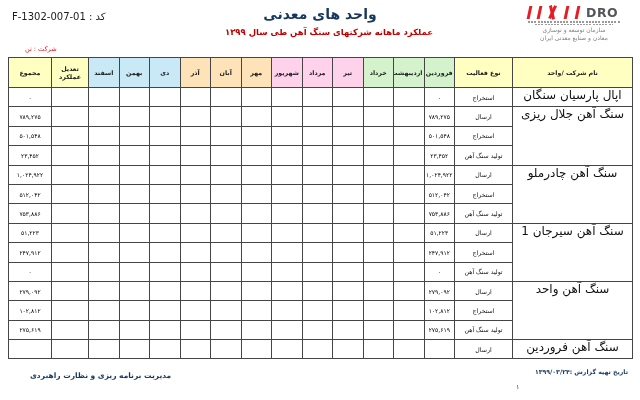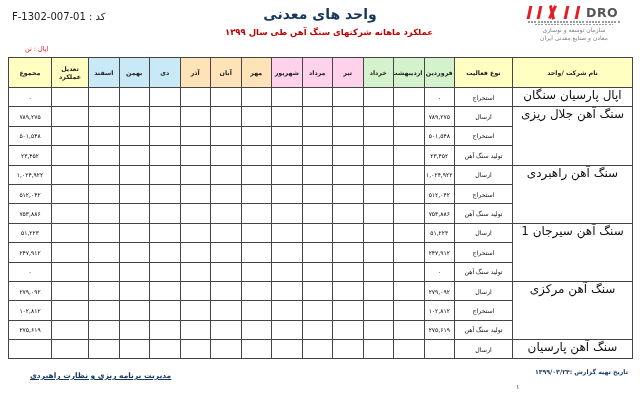--- a/index.html
+++ b/index.html
@@ -28,36 +28,36 @@
   .logo-fa{font-size:6px;color:#7b7f86;direction:rtl;line-height:7.5px;white-space:nowrap;}
   
   table.perf{position:absolute;left:8px;top:57px;width:624px;border-collapse:collapse;table-layout:fixed;direction:rtl;}
   table.perf th,table.perf td{border:1px solid #454545;padding:0 1px;text-align:center;overflow:hidden;white-space:nowrap;}
   table.perf th{height:29px;font-size:6.3px;font-weight:bold;color:#1a1a1a;white-space:normal;line-height:8px;}
   table.perf td{height:18.4px;font-size:6px;color:#000;}
   table.perf td.company{font-size:12px;vertical-align:top;padding-top:0;color:#111;margin-left:42px;}
   table.perf td.activity{font-size:6.2px;color:#111;}
   table.perf td.val{letter-spacing:-0.2px;}
   
-  .footer-left{position:absolute;left:30px;top:371px;font-size:7.5px;font-weight:bold;color:#17375e;direction:rtl;white-space:nowrap;text-decoration:underline;}
+  .footer-left{position:absolute;left:30px;top:371px;font-size:7.5px;font-weight:bold;color:#17375e;direction:rtl;white-space:nowrap;}
   .footer-right{position:absolute;right:12px;top:368px;width:112px;direction:rtl;color:#17375e;}
   .report-date{font-size:6.2px;font-weight:bold;text-align:right;white-space:nowrap;}
   .page-num{font-size:6.5px;text-align:left;margin-top:8px;color:#17375e;}
 </style>
 </head>
 <body>
 
 <div class="doc-code">
   <span>کد :</span>
   <span>F-1302-007-01</span>
 </div>
 
 <div class="doc-title">واحد های معدنی</div>
 <div class="doc-subtitle">عملکرد ماهانه شرکتهای سنگ آهن طی سال ۱۳۹۹</div>
-<div class="unit-note">اپال : تن</div>
+<div class="unit-note">شرکت : تن</div>
 
 <div class="logo">
   <div class="logo-mark">
     <span class="lbar"></span>
       <span class="lbar"></span>
       <span class="lv">
         <span class="lvl"></span>
         <span class="lvr"></span>
       </span>
       <span class="lbar"></span>
@@ -176,21 +176,21 @@
         <td class="val"></td>
         <td class="val"></td>
         <td class="val"></td>
         <td class="val"></td>
         <td class="val"></td>
         <td class="val"></td>
         <td class="val"></td>
         <td class="val">۲۳,۴۵۲</td>
       </tr>
       <tr>
-        <td rowspan="3" class="company">سنگ آهن راهبردی</td>
+        <td rowspan="3" class="company">سنگ آهن چادرملو</td>
         <td class="activity">ارسال</td>
         <td class="val">۱,۰۲۴,۹۲۲</td>
         <td class="val"></td>
         <td class="val"></td>
         <td class="val"></td>
         <td class="val"></td>
         <td class="val"></td>
         <td class="val"></td>
         <td class="val"></td>
         <td class="val"></td>
@@ -280,21 +280,21 @@
         <td class="val"></td>
         <td class="val"></td>
         <td class="val"></td>
         <td class="val"></td>
         <td class="val"></td>
         <td class="val"></td>
         <td class="val"></td>
         <td class="val">۰</td>
       </tr>
       <tr>
-        <td rowspan="3" class="company">سنگ آهن مرکزی</td>
+        <td rowspan="3" class="company">سنگ آهن واحد</td>
         <td class="activity">ارسال</td>
         <td class="val">۲۷۹,۰۹۲</td>
         <td class="val"></td>
         <td class="val"></td>
         <td class="val"></td>
         <td class="val"></td>
         <td class="val"></td>
         <td class="val"></td>
         <td class="val"></td>
         <td class="val"></td>
@@ -332,21 +332,21 @@
         <td class="val"></td>
         <td class="val"></td>
         <td class="val"></td>
         <td class="val"></td>
         <td class="val"></td>
         <td class="val"></td>
         <td class="val"></td>
         <td class="val">۲۷۵,۶۱۹</td>
       </tr>
       <tr>
-        <td rowspan="1" class="company">سنگ آهن پارسیان</td>
+        <td rowspan="1" class="company">سنگ آهن فروردین</td>
         <td class="activity">ارسال</td>
         <td class="val"></td>
         <td class="val"></td>
         <td class="val"></td>
         <td class="val"></td>
         <td class="val"></td>
         <td class="val"></td>
         <td class="val"></td>
         <td class="val"></td>
         <td class="val"></td>

